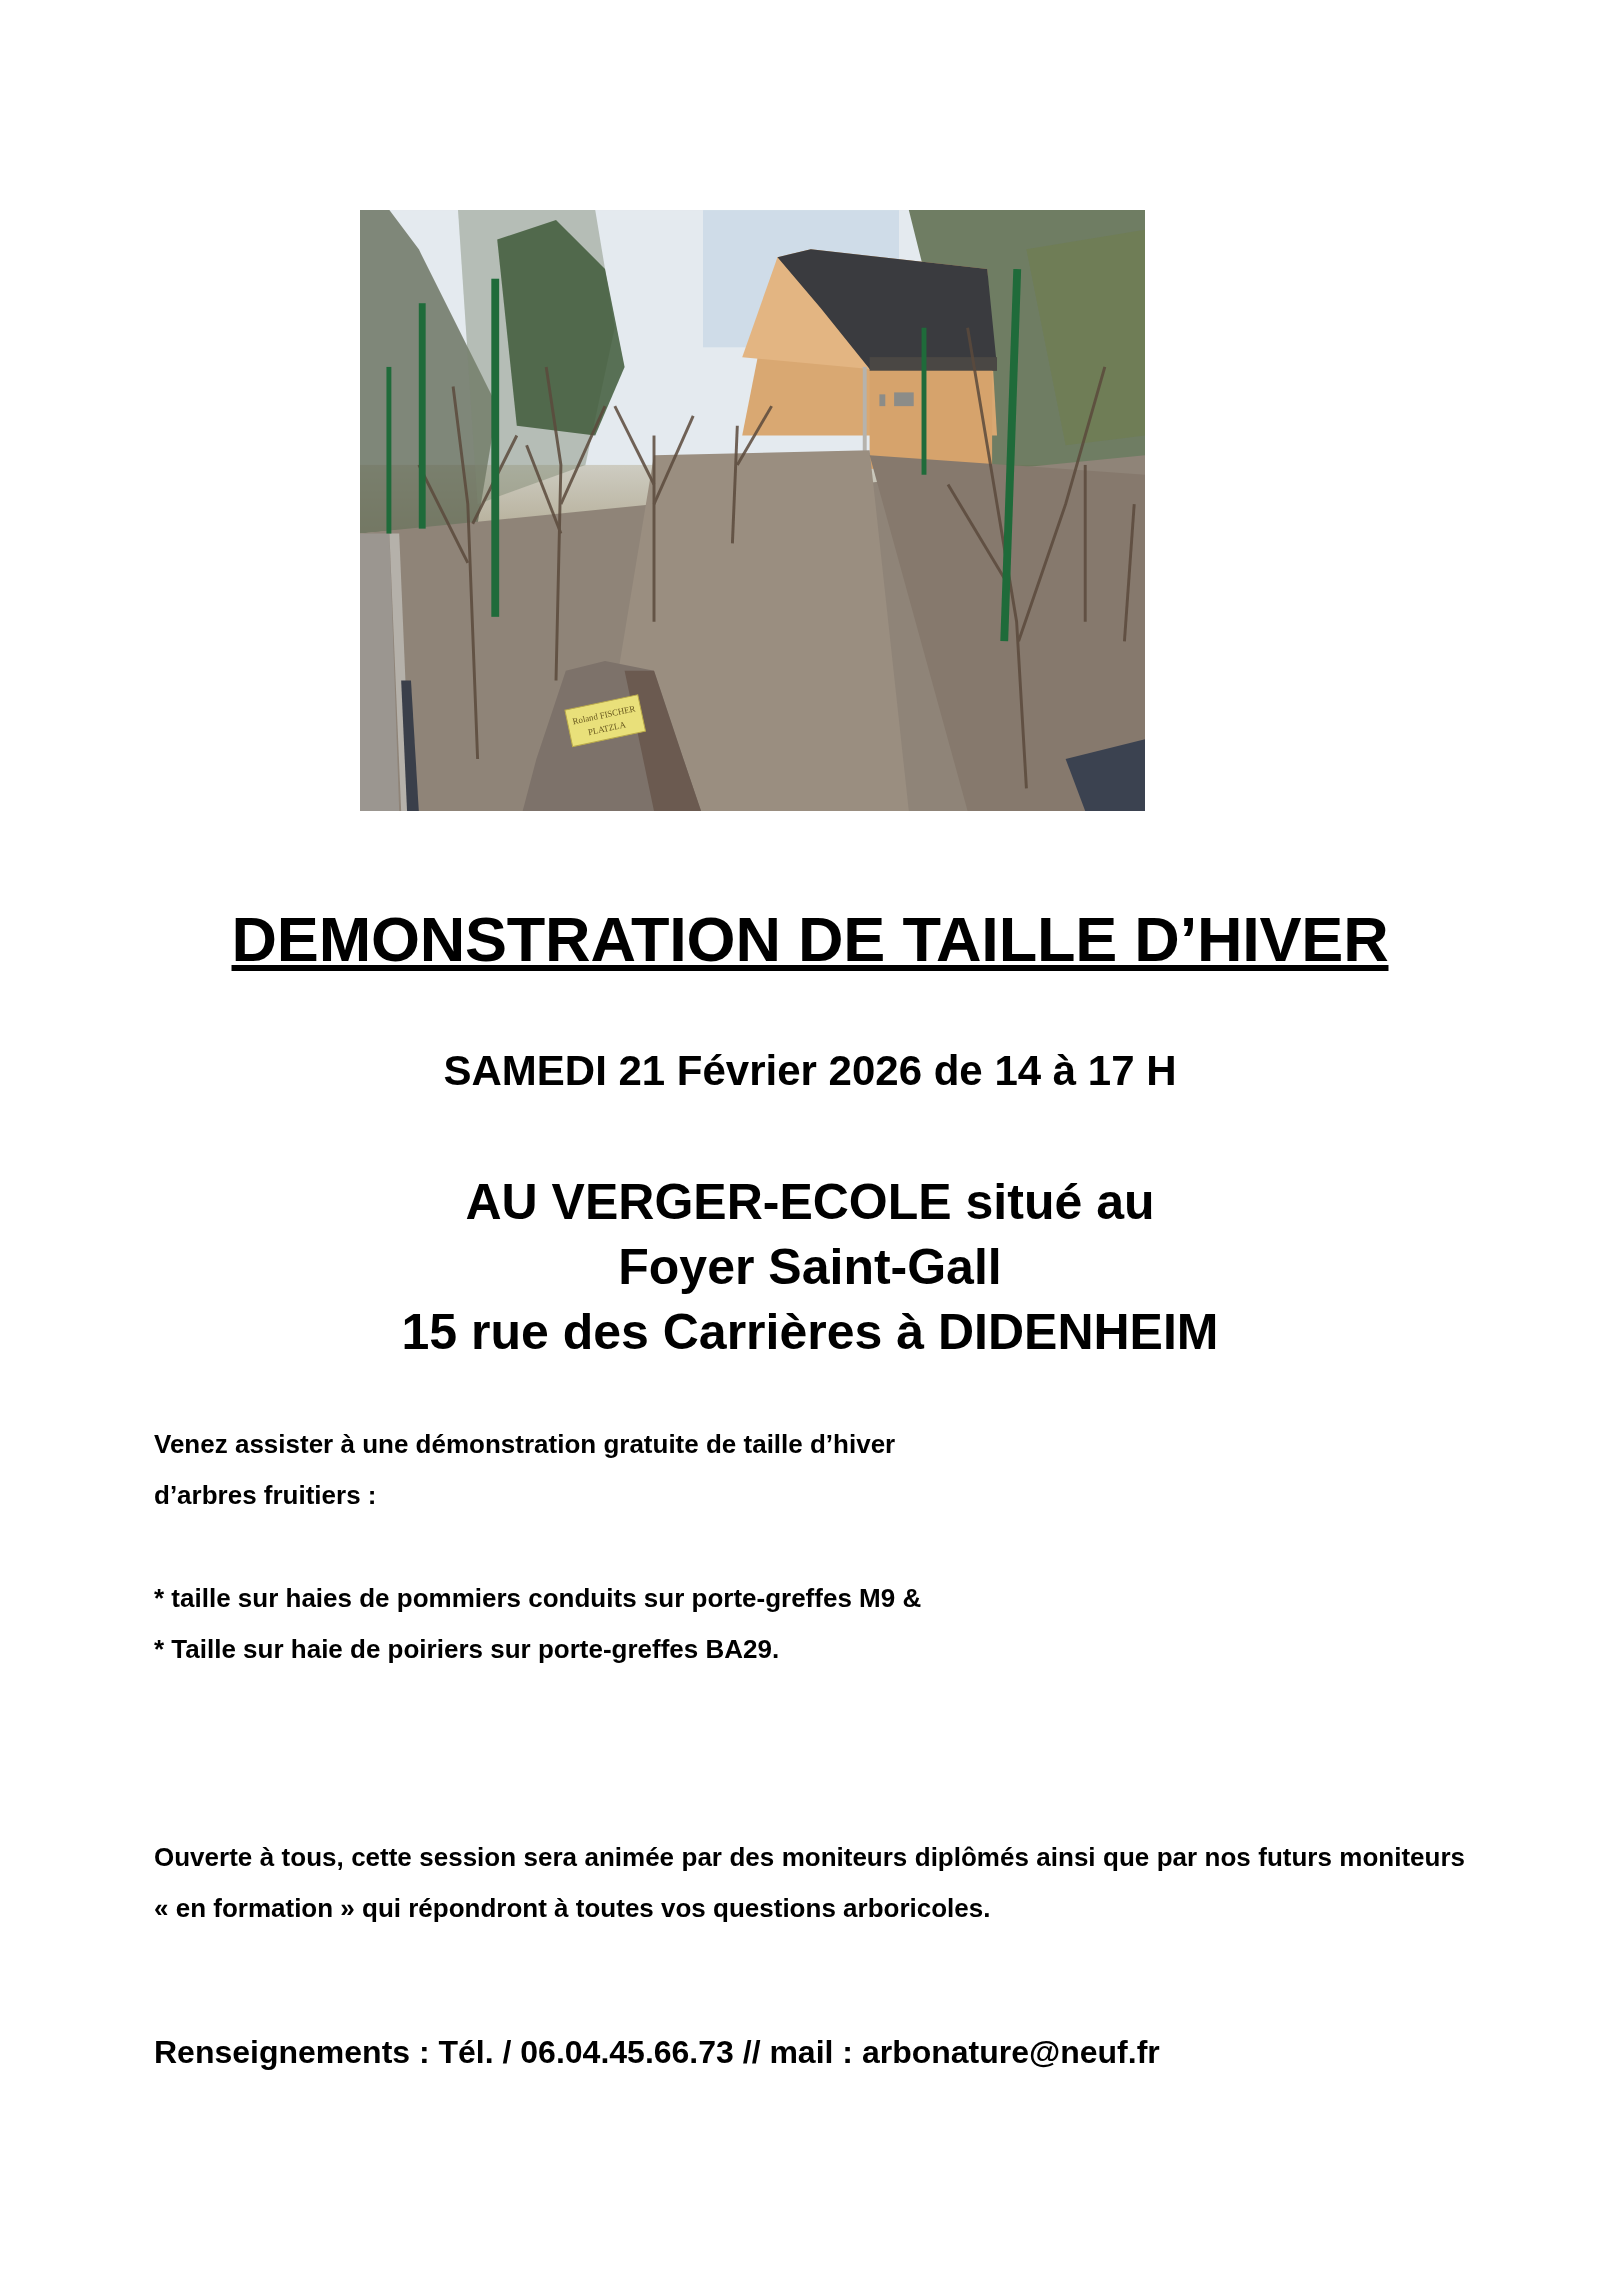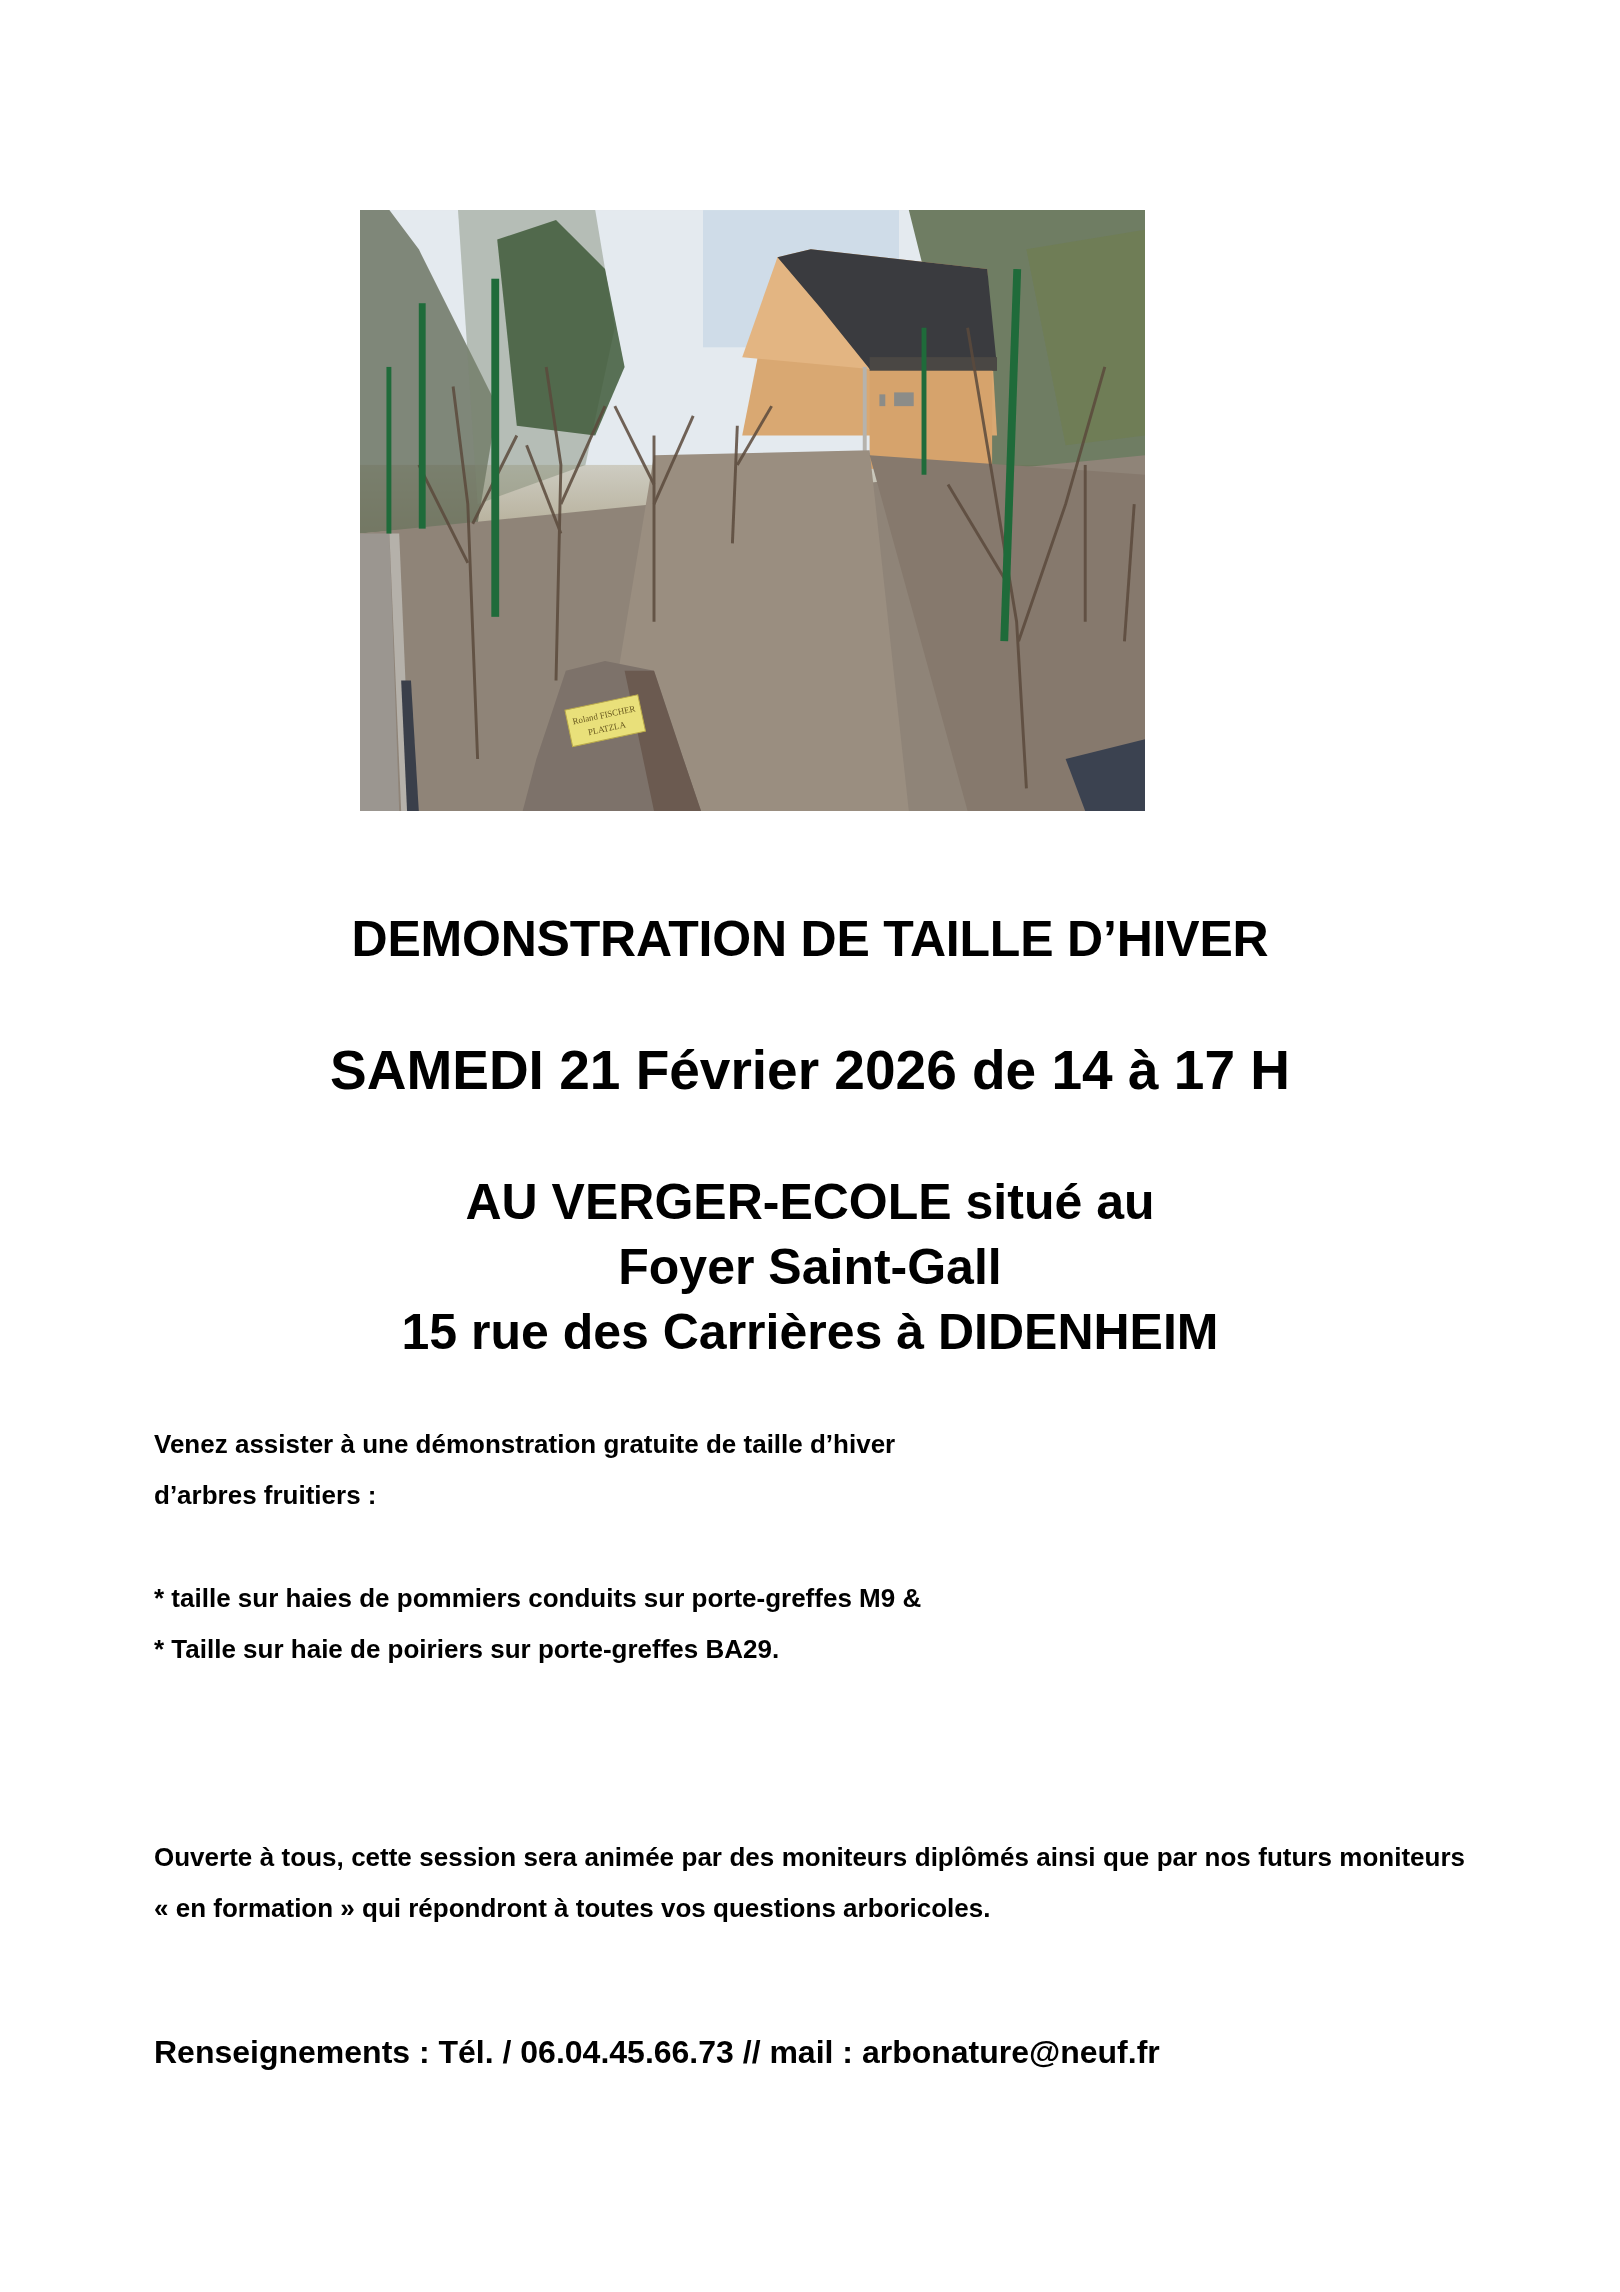--- a/index.html
+++ b/index.html
@@ -3,22 +3,22 @@
 <meta charset="utf-8">
 <style>
   html, body { margin:0; padding:0; background:#ffffff; }
   body { width:1620px; height:2293px; position:relative; overflow:hidden;
          font-family:"Liberation Sans", sans-serif; color:#000; }
   .abs { position:absolute; }
   .photo { left:360px; top:210px; width:785px; height:601px; overflow:hidden;
            background:linear-gradient(180deg,#dfe6ec 0%,#e8ecee 30%,#b9b39f 52%,#8d8276 70%,#7a7066 100%); }
   .photo svg { display:block; }
   .center-line { left:0; width:1620px; text-align:center; font-weight:bold; white-space:nowrap; }
-  .title { top:900px; font-size:50px; line-height:78px; letter-spacing:-0.2px; }
-  .subtitle { top:1041px; font-size:55px; line-height:59px; }
+  .title { top:900px; font-size:63px; line-height:78px; letter-spacing:-0.2px;text-decoration:underline; }
+  .subtitle { top:1041px; font-size:42px; line-height:59px; }
   .address { top:1170px; }
   .address div { font-size:50px; line-height:65px; text-align:center; font-weight:bold; white-space:nowrap; }
   .body-block { left:154px; width:1311px; font-weight:bold; font-size:26px; line-height:51px; }
   .intro { top:1419px; }
   .bullets { top:1573px; }
   .bullets div, .intro div { white-space:nowrap; }
   .closing { top:1832px; text-align:justify; text-align-last:left; }
   .contact { left:154px; top:2033px; font-weight:bold; font-size:32px; line-height:39px; white-space:nowrap; }
 </style>
 </head>

